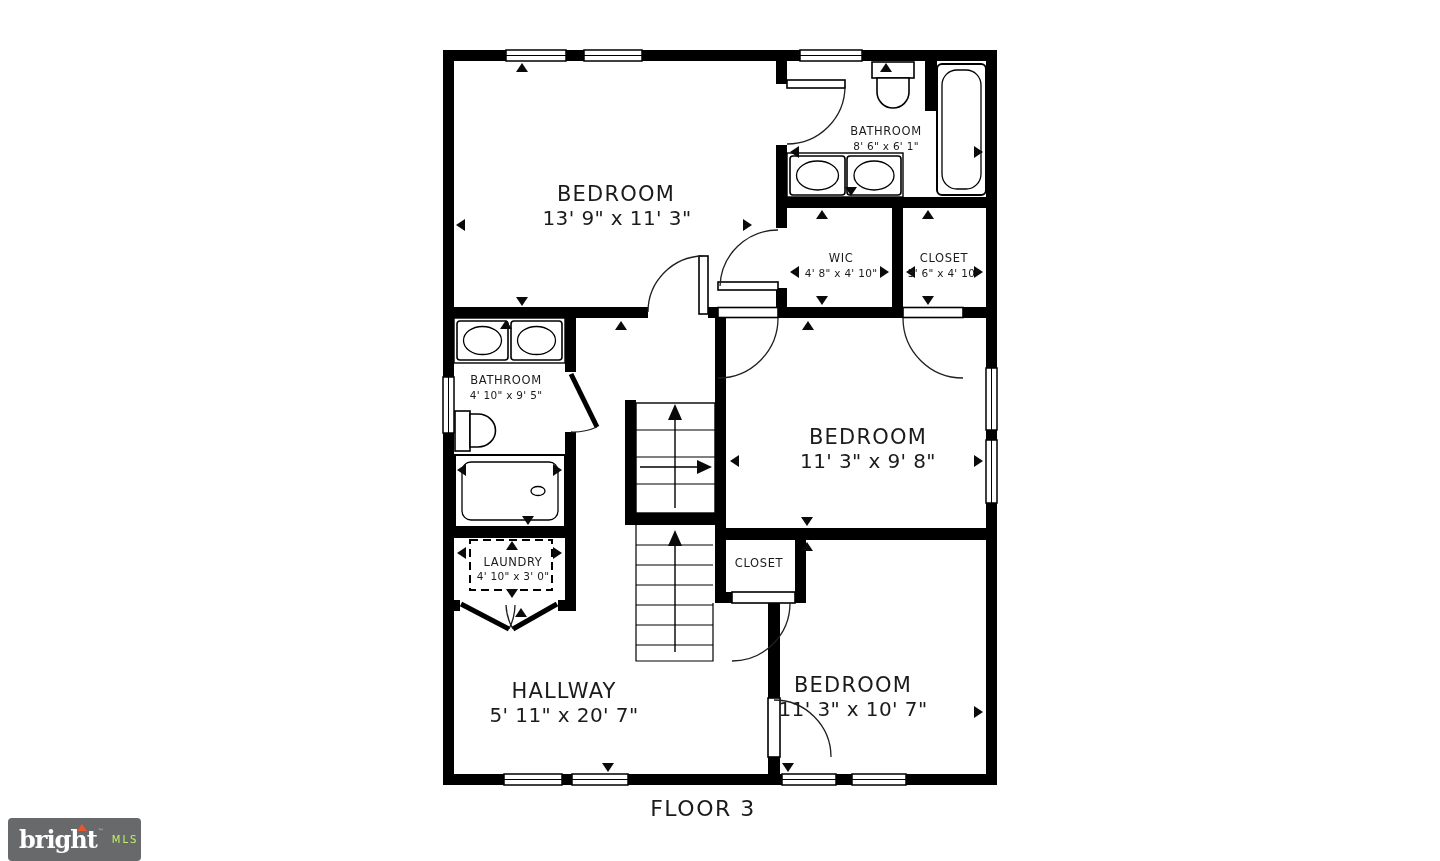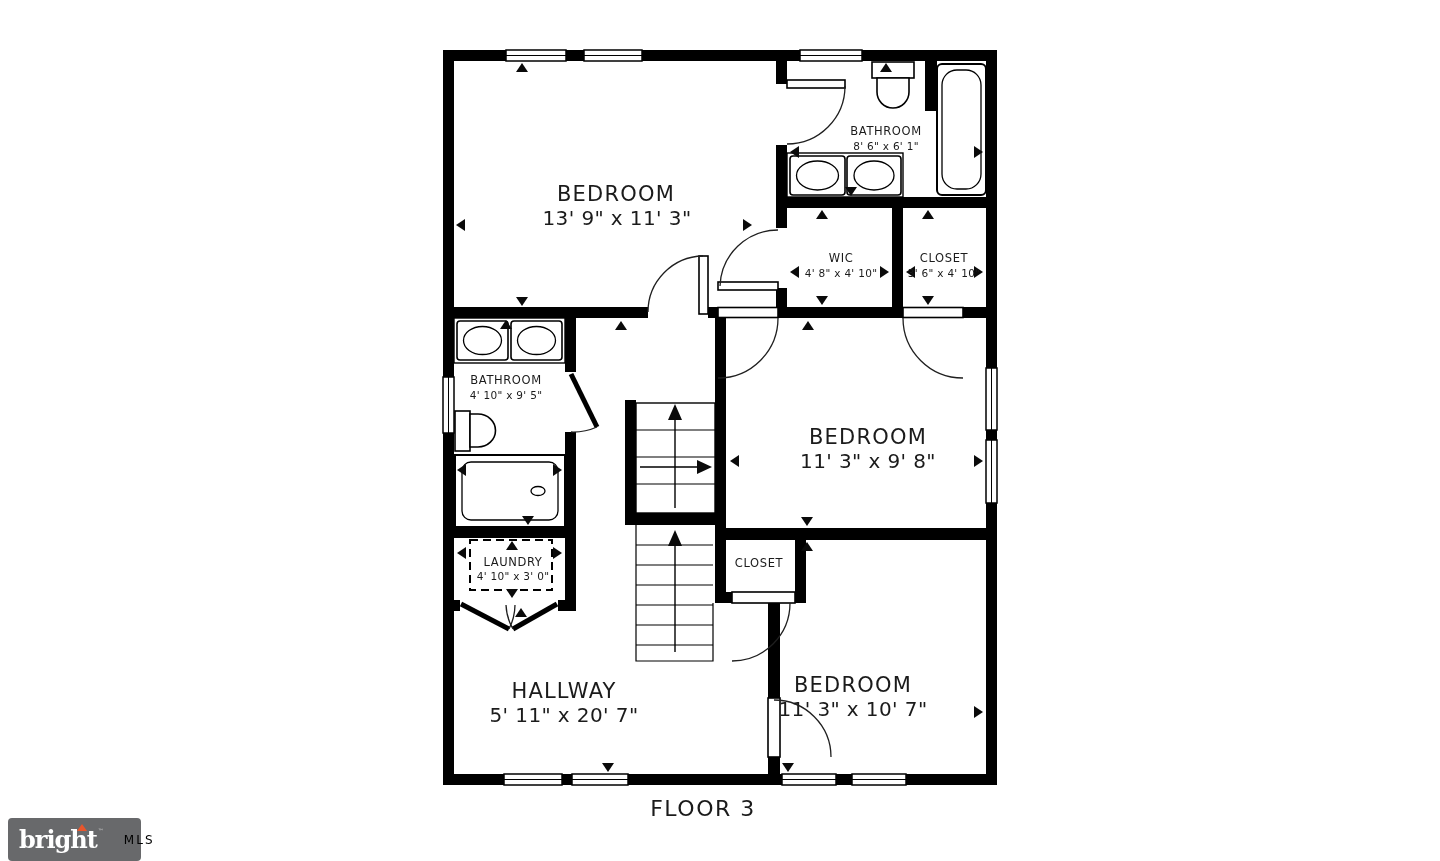--- a/index.html
+++ b/index.html
@@ -24,21 +24,21 @@
   text{font-family:"DejaVu Sans","Liberation Sans",sans-serif;fill:#1b1b1b;text-anchor:middle;}
   .rl{font-size:21px;letter-spacing:1.2px;}
   .rd{font-size:20px;letter-spacing:.4px;}
   .sl{font-size:11.5px;letter-spacing:.6px;}
   .sd{font-size:10.5px;letter-spacing:.3px;}
   .cap{font-size:22px;letter-spacing:1.5px;}
   .logo{position:absolute;left:8px;top:818px;width:133px;height:43px;background:#68696b;border-radius:4px;display:flex;align-items:center;padding-left:11px;box-sizing:border-box;}
   .logo-brand{font-family:"DejaVu Serif","Liberation Serif",serif;font-weight:bold;color:#fff;font-size:24px;letter-spacing:-1px;line-height:1;}
   .logo-caret{position:absolute;left:69px;top:6px;width:0;height:0;border-left:5px solid transparent;border-right:5px solid transparent;border-bottom:7px solid #e8562c;}
   .logo-tm{color:#d8d8d8;font-size:6px;align-self:flex-start;margin-top:9px;margin-left:1px;}
-  .logo-mls{color:#000000;font-size:12px;letter-spacing:2px;margin-left:20px;}
+  .logo-mls{color:#bef264;font-size:10px;letter-spacing:2px;margin-left:8px;}
 </style>
 </head>
 <body>
 
 <div class="stage">
 <svg width="1440" height="861" viewBox="0 0 1440 861">
 
   <g>
     <rect class="w" x="443" y="50" width="554" height="11"></rect>
     <rect class="w" x="443" y="774" width="554" height="11"></rect>

